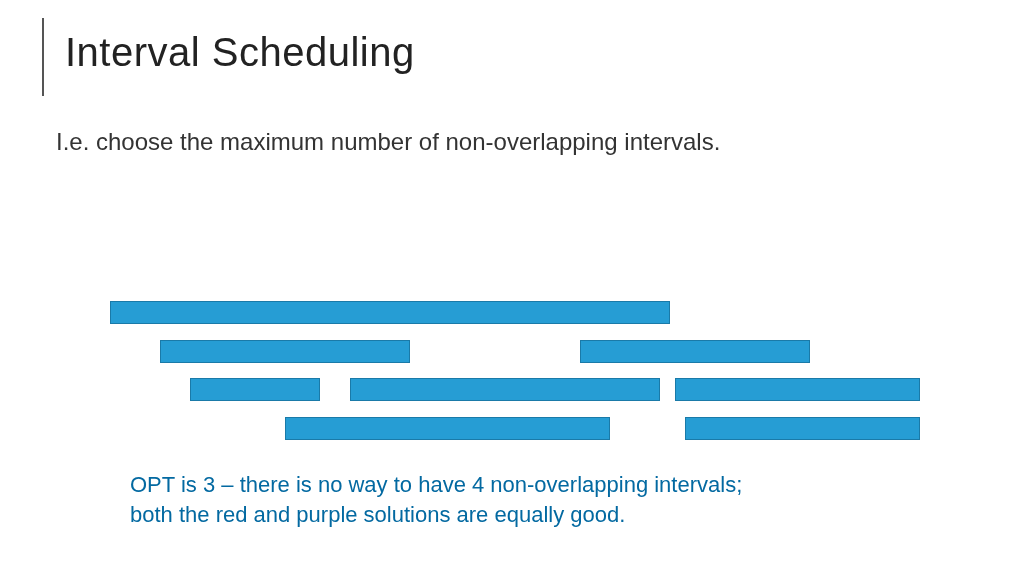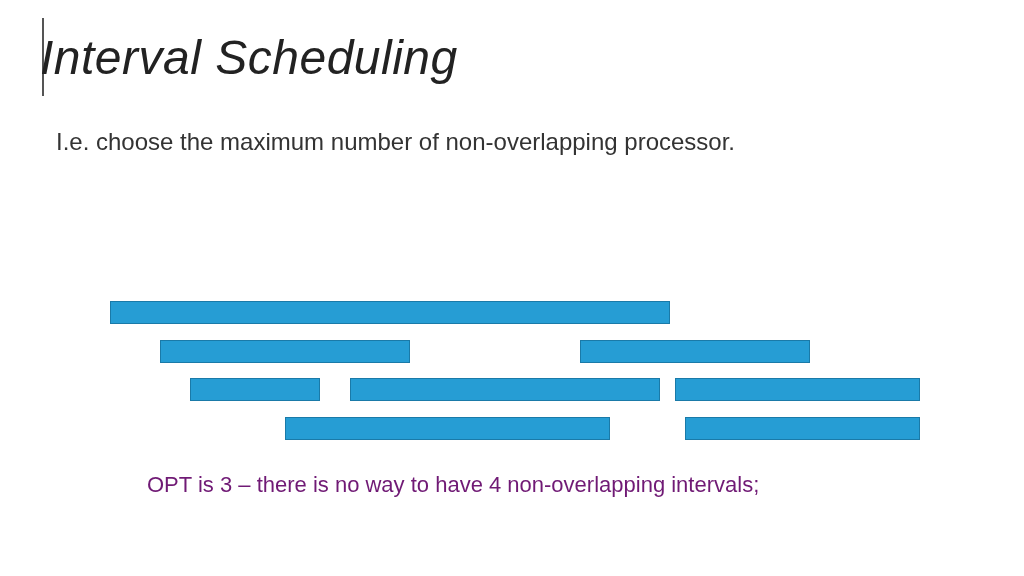--- a/index.html
+++ b/index.html
@@ -14,27 +14,26 @@
     .accent-line {
       position: absolute;
       left: 42px;
       top: 18px;
       width: 2px;
       height: 78px;
       background: #555;
     }
     .title {
       position: absolute;
-      left: 40px;
+      left: 65px;
       top: 30px;
-      font-size: 48px;
+      font-size: 40px;
       font-weight: 300;
       color: #222;
       letter-spacing: 0.5px;
-      font-style: italic;
     }
     .body-text {
       position: absolute;
       left: 56px;
       top: 126px;
       width: 920px;
       font-size: 24px;
       font-weight: 300;
       color: #333;
       line-height: 1.3;
@@ -53,41 +52,41 @@
       background: #269dd4;
       border: 1px solid #1a7aa8;
     }
     .caption {
       position: absolute;
       left: 130px;
       top: 470px;
       width: 800px;
       font-size: 22px;
       font-weight: 300;
-      color: #701a75;
+      color: #0369a1;
       line-height: 1.35;
-      margin-left: 17px;
     }
   </style>
 </head>
 <body>
 
 <div class="accent-line"></div>
 <h1 class="title">Interval Scheduling</h1>
 
 <div class="body-text">
-  <p>I.e. choose the maximum number of non-overlapping processor.</p>
+  <p>I.e. choose the maximum number of non-overlapping intervals.</p>
 </div>
 
 <div class="chart" id="interval-chart">
     <div class="bar" style="left: 0px; width: 560px; top: 7.875px; background: rgb(38, 157, 212); border-color: rgb(26, 122, 168);"></div>
     <div class="bar" style="left: 50px; width: 250px; top: 46.625px; background: rgb(38, 157, 212); border-color: rgb(26, 122, 168);"></div>
     <div class="bar" style="left: 470px; width: 230px; top: 46.625px; background: rgb(38, 157, 212); border-color: rgb(26, 122, 168);"></div>
     <div class="bar" style="left: 80px; width: 130px; top: 85.375px; background: rgb(38, 157, 212); border-color: rgb(26, 122, 168);"></div>
     <div class="bar" style="left: 240px; width: 310px; top: 85.375px; background: rgb(38, 157, 212); border-color: rgb(26, 122, 168);"></div>
     <div class="bar" style="left: 565px; width: 245px; top: 85.375px; background: rgb(38, 157, 212); border-color: rgb(26, 122, 168);"></div>
     <div class="bar" style="left: 175px; width: 325px; top: 124.125px; background: rgb(38, 157, 212); border-color: rgb(26, 122, 168);"></div>
     <div class="bar" style="left: 575px; width: 235px; top: 124.125px; background: rgb(38, 157, 212); border-color: rgb(26, 122, 168);"></div>
   </div>
 
 <div class="caption">
   <span>OPT is 3 – there is no way to have 4 non-overlapping intervals;</span><br>
+  <span>both the red and purple solutions are equally good.</span>
 </div>
 
 </body></html>

